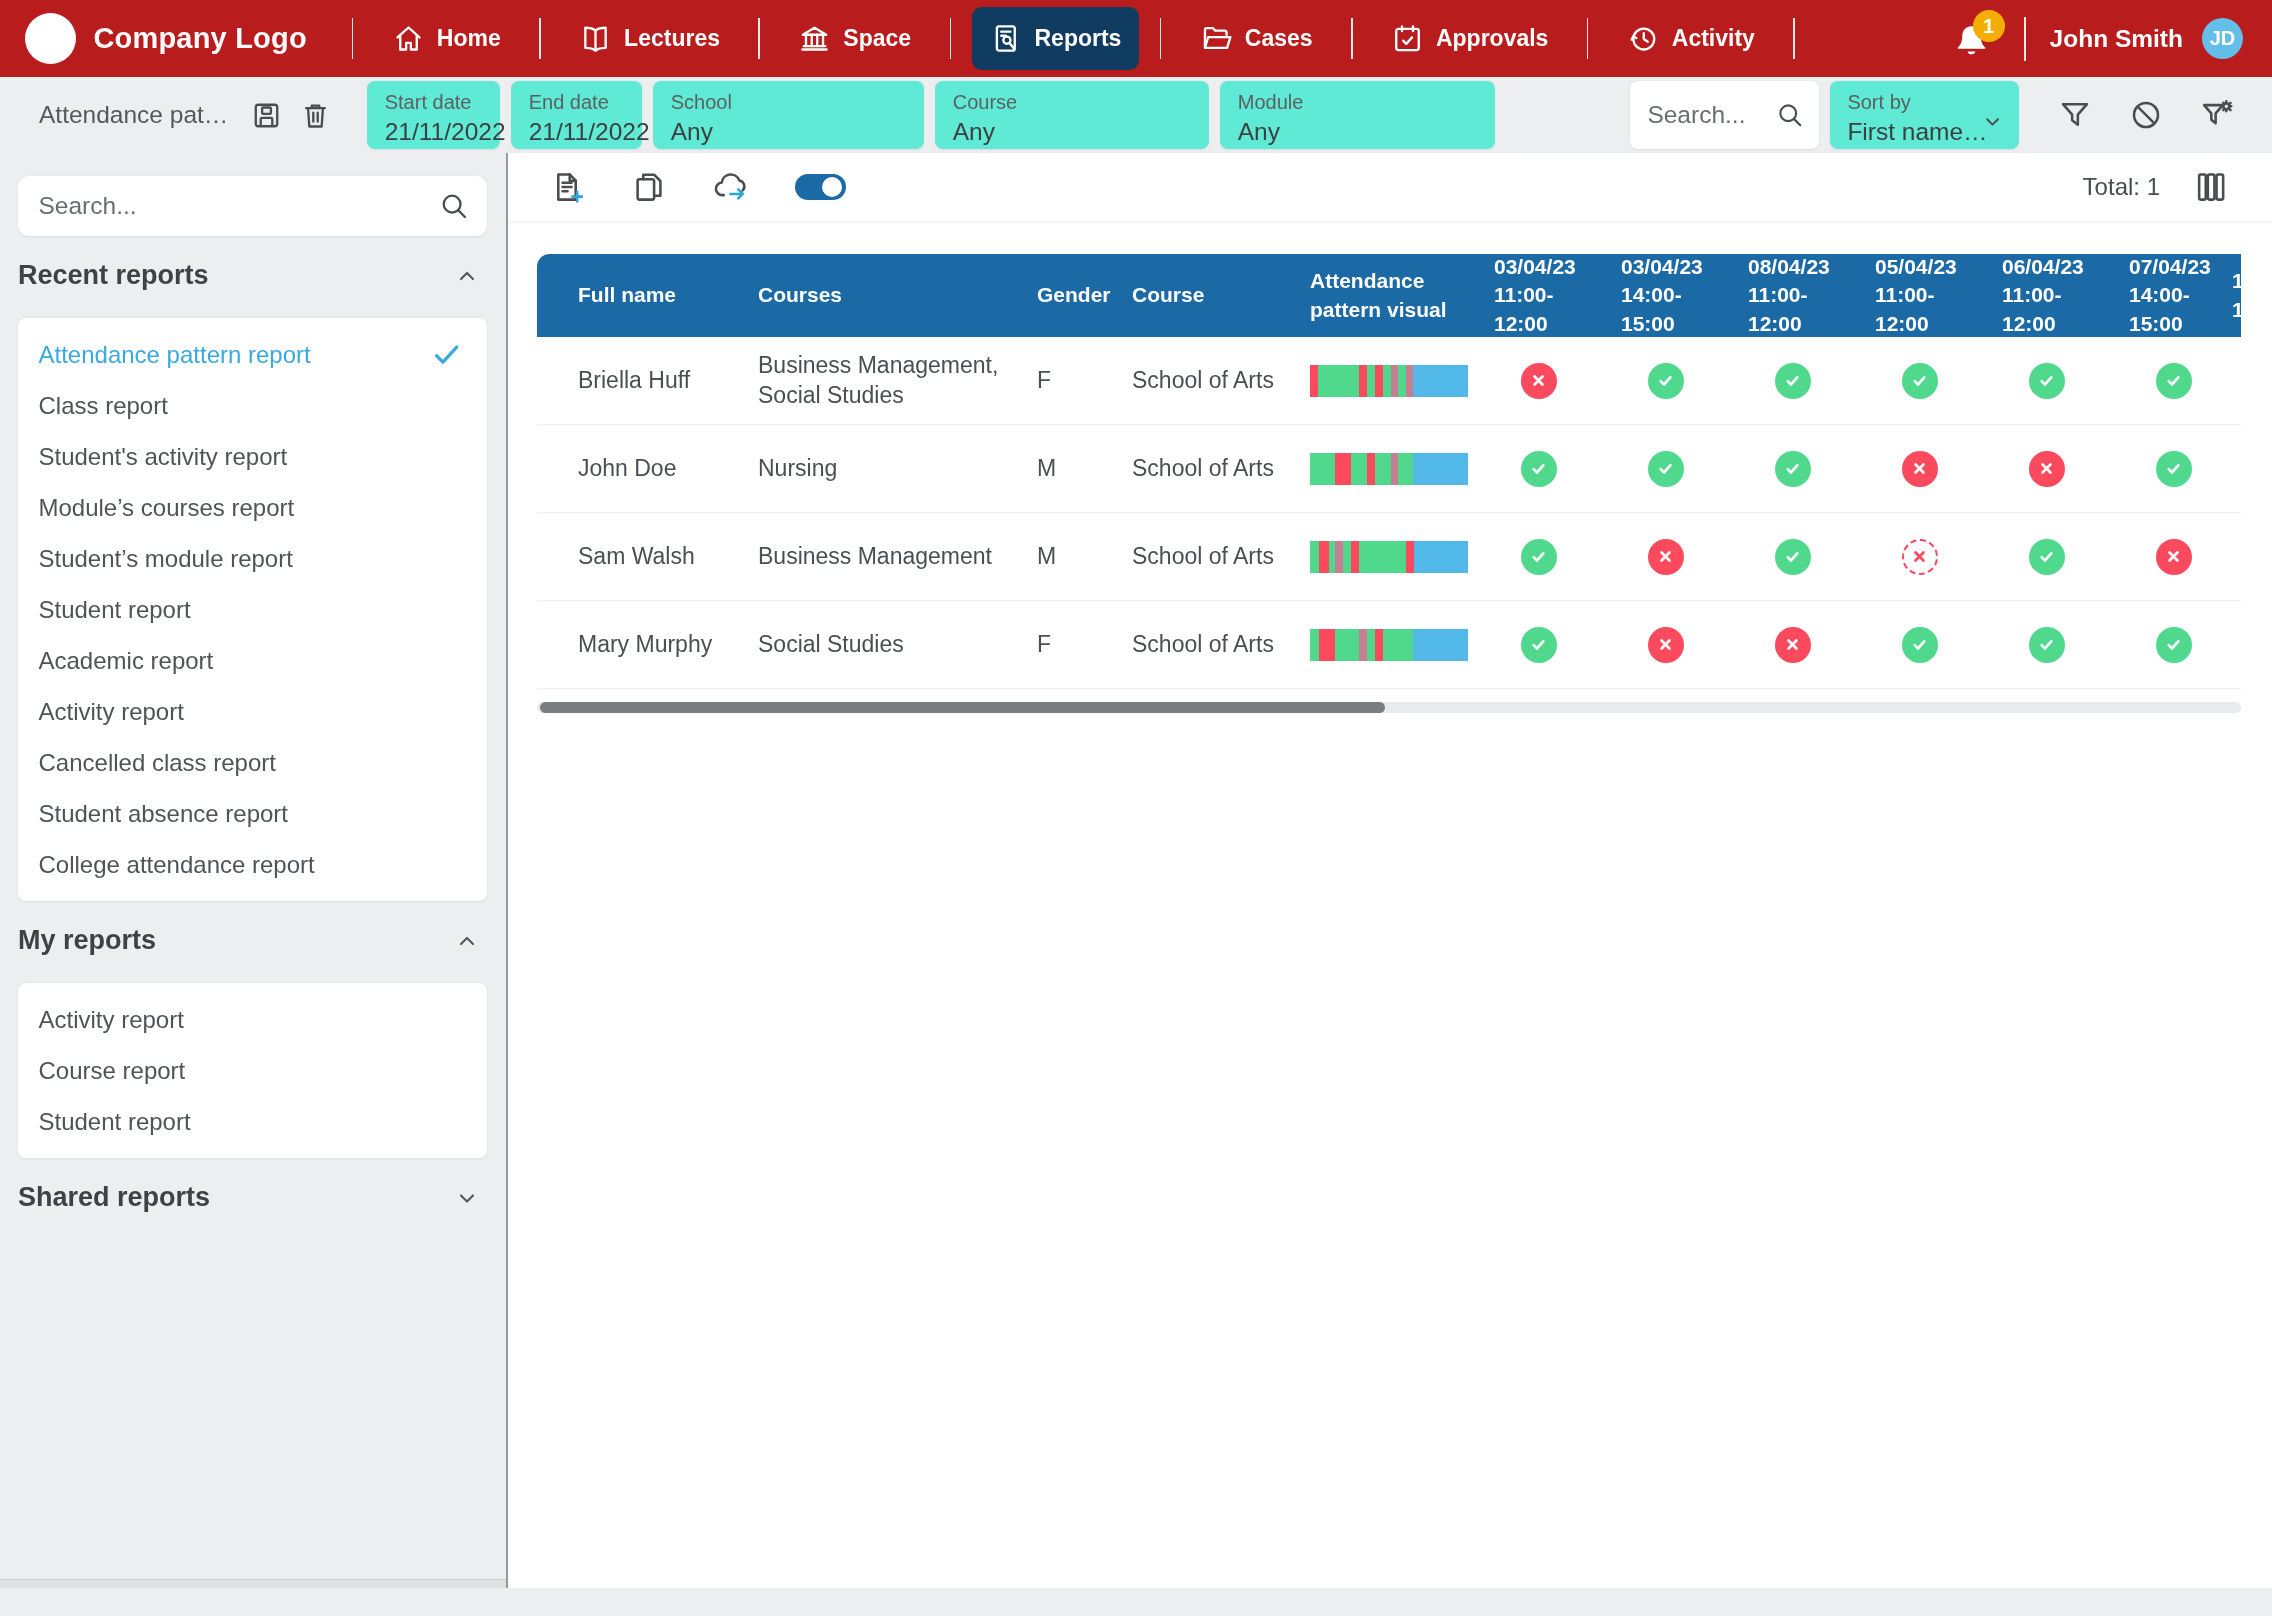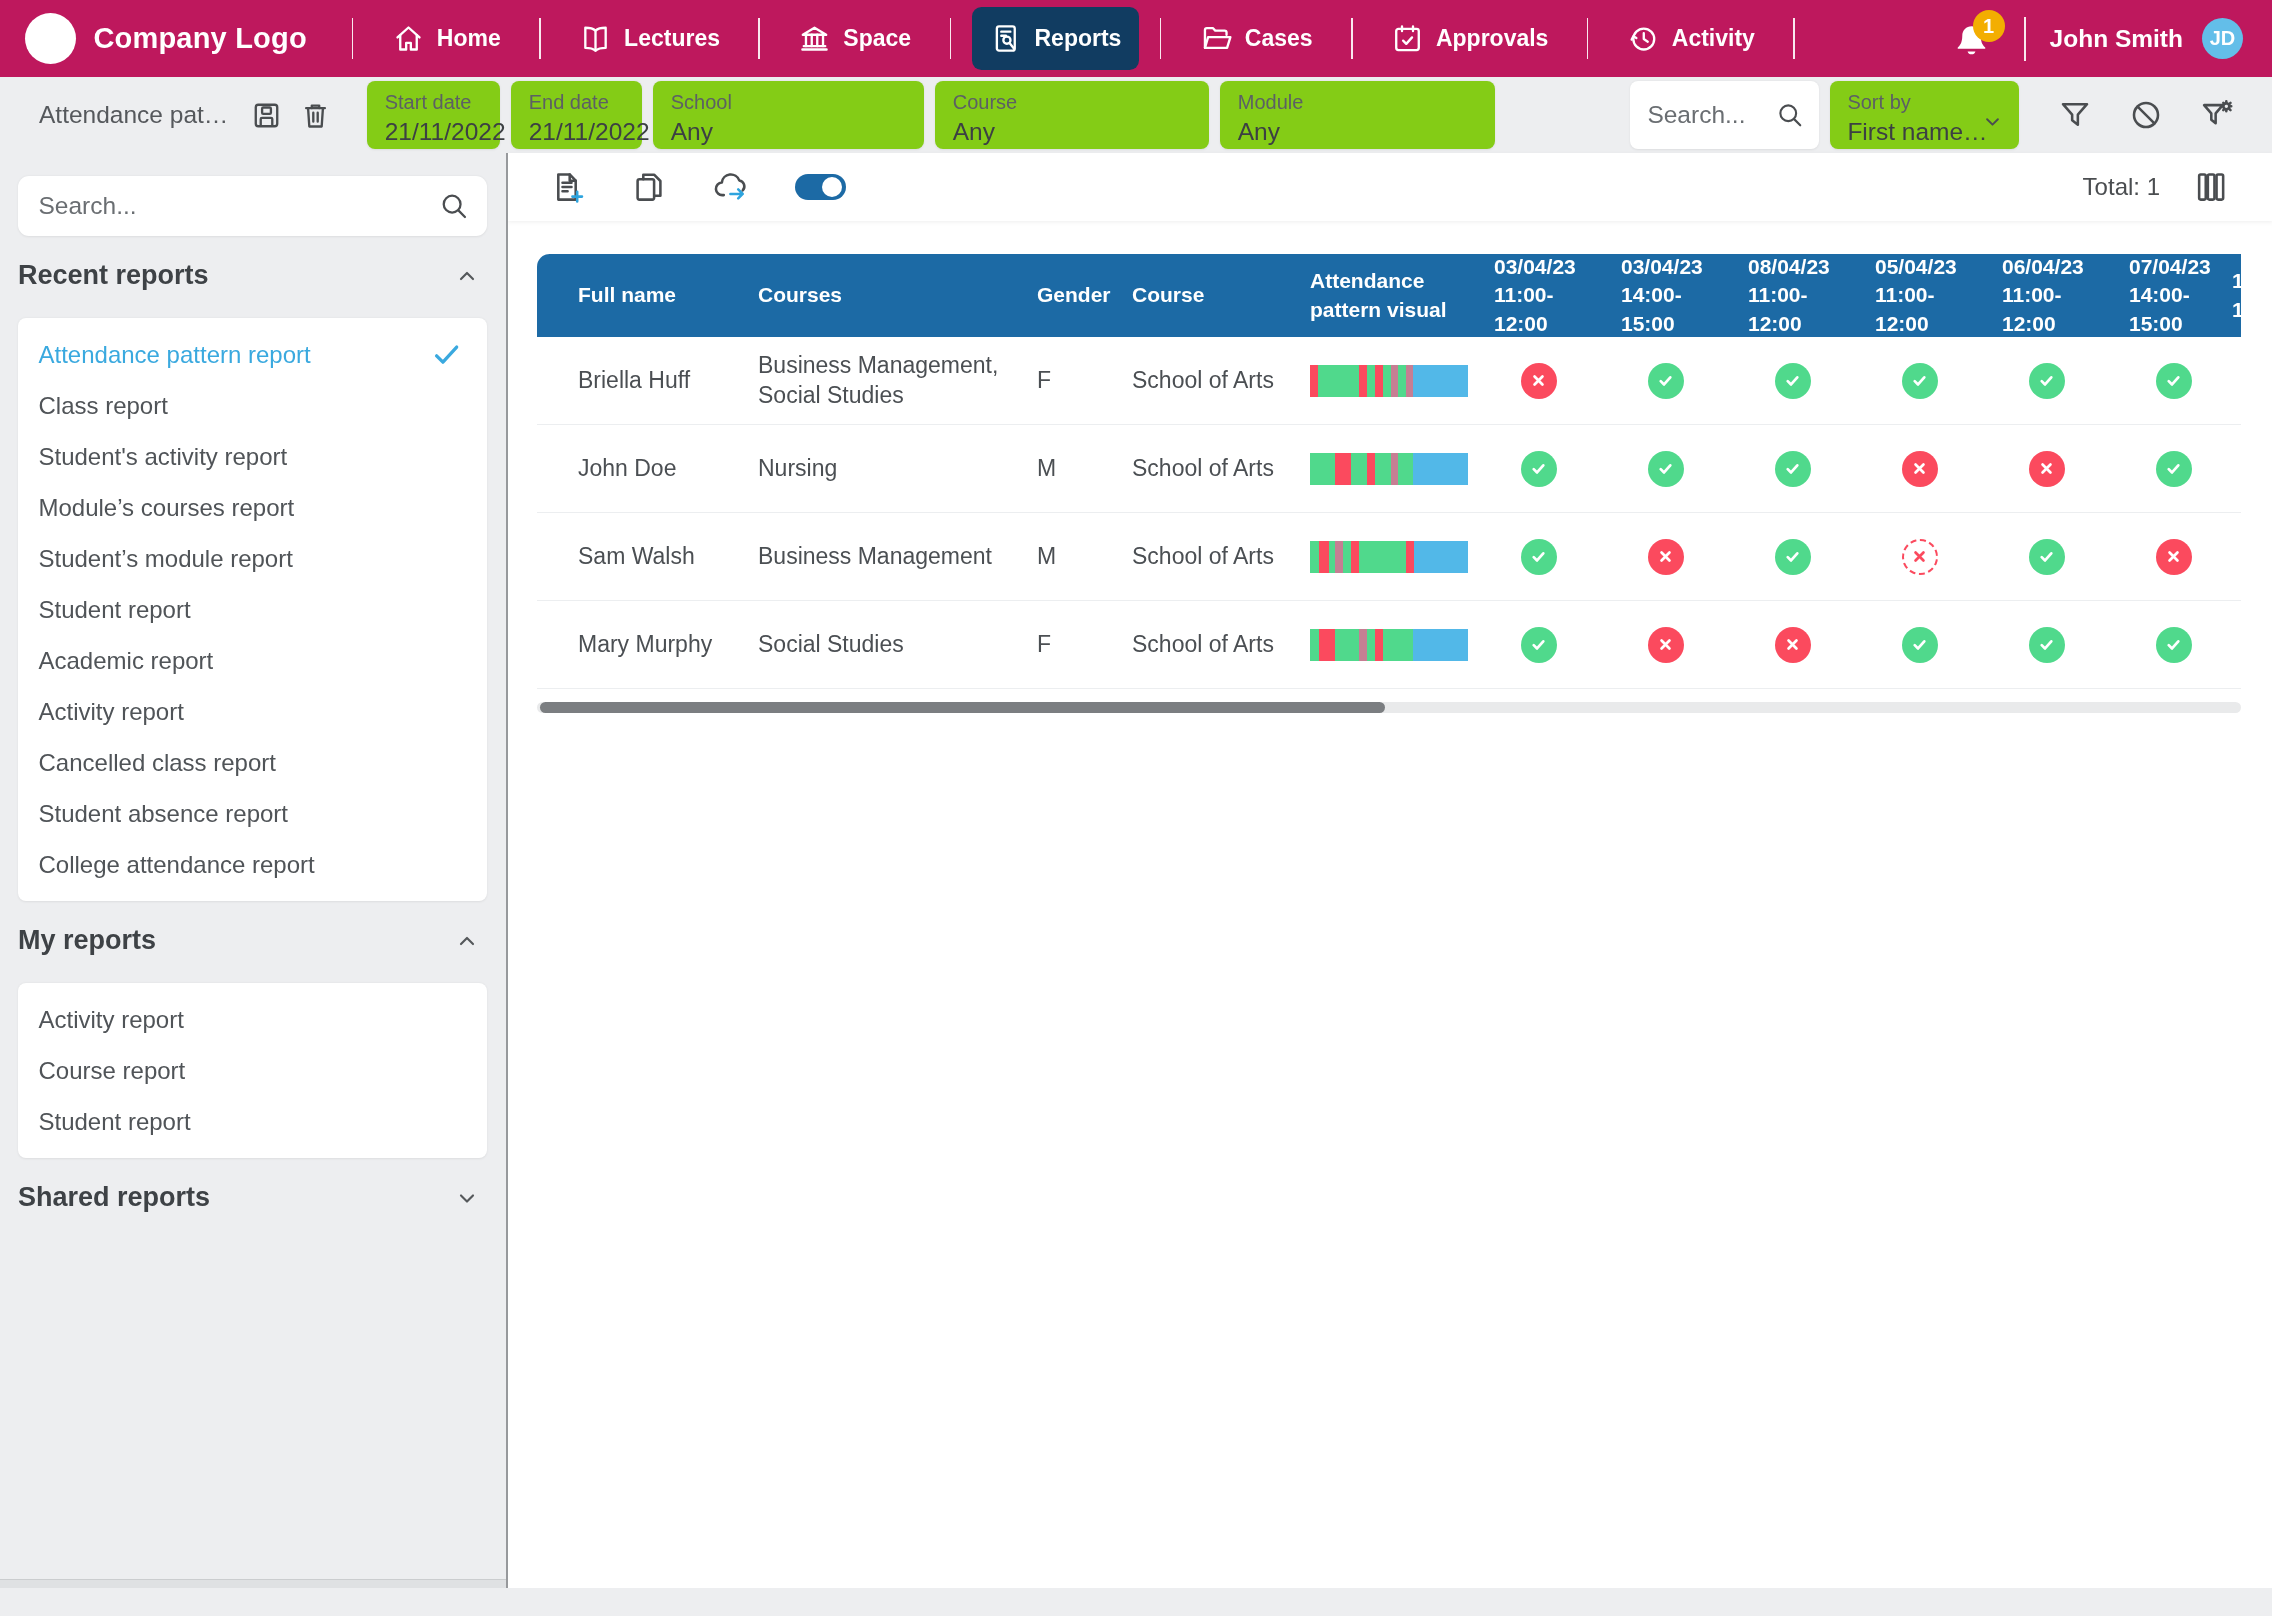--- a/index.html
+++ b/index.html
@@ -4,21 +4,21 @@
 <style>
   * { margin:0; padding:0; box-sizing:border-box; }
   html,body { width:2273px; height:1616px; overflow:hidden;
     font-family:"Liberation Sans", sans-serif; background:#edeef0; color:#46494d; }
 
   
   .icon { display:inline-flex; align-items:center; justify-content:center; }
   .icon svg { width:100%; height:100%; display:block; }
 
   
-  .nav { height:77px; background:#be185d; display:flex; align-items:center; padding:0 30px 0 25px; }
+  .nav { height:77px; background:#b91c1c; display:flex; align-items:center; padding:0 30px 0 25px; }
   .brand { display:flex; align-items:center; gap:17.4px; margin-right:24px; cursor:pointer; }
   .logo-circle { width:51px; height:51px; border-radius:50%; background:#fff; }
   .brand-name { color:#fff; font-size:29px; font-weight:700; letter-spacing:0.2px; }
   .nav-items { display:flex; align-items:center; height:100%; }
   .nav-div { width:1.6px; height:41px; background:rgba(255,255,255,.9); margin:0 21px; }
   .nav-item { display:flex; align-items:center; gap:12px; color:#fff; font-size:23px; font-weight:700;
     height:63px; padding:0 17.4px; border-radius:9.5px; cursor:pointer; white-space:nowrap; }
   .nav-item .icon { width:33px; height:33px; color:#fff; }
   .nav-item.active { background:#113c61; }
   .nav-right { margin-left:auto; display:flex; align-items:center; }
@@ -29,21 +29,21 @@
   .nav-vdiv { width:1.6px; height:44px; background:rgba(255,255,255,.9); margin:0 24px 0 32px; }
   .user-name { color:#fff; font-size:24.5px; font-weight:700; margin-right:19px; }
   .avatar { width:41px; height:41px; border-radius:50%; background:#63bee9; color:#fff;
     font-size:20px; font-weight:700; display:flex; align-items:center; justify-content:center; cursor:pointer; }
 
   
   .filterbar { height:76px; background:#edeef0; display:flex; align-items:center; padding:0 38px 0 39px; }
   .report-title { font-size:24.5px; color:#55585c; margin-right:22px; white-space:nowrap; }
   .fb-iconbtn { width:33px; height:33px; color:#4a4d50; background:none; border:none; cursor:pointer; margin-right:16px; padding:0; }
   .fb-cards { display:flex; gap:11px; margin-left:19px; }
-  .card { background:#84cc16; border-radius:8px; box-shadow:0 0.8px 2.4px rgba(0,0,0,.07); padding:10.3px 17.4px; height:68px; cursor:pointer; }
+  .card { background:#5eead4; border-radius:8px; box-shadow:0 0.8px 2.4px rgba(0,0,0,.07); padding:10.3px 17.4px; height:68px; cursor:pointer; }
   .card .lbl { font-size:20px; color:#5c6064; display:block; margin-bottom:4px; }
   .card .val { font-size:24.5px; color:#3c4043; display:block; }
   .c-start { width:133px; } .c-end { width:131px; } .c-school { width:271px; } .c-course { width:274px; } .c-module { width:275px; }
   .search-card { margin-left:auto; width:189px; height:68px; background:#fff; border-radius:8px;
     box-shadow:0 0.8px 2.4px rgba(0,0,0,.07); display:flex; align-items:center; padding:0 14px 0 17.4px; }
   .search-card input { border:none; outline:none; width:110px; font-size:24.5px; color:#3c4043;
     font-family:"Liberation Sans",sans-serif; background:transparent; }
   .search-card input::placeholder, .sb-search input::placeholder { color:#6a6e72; }
   .search-card .icon { width:30px; height:30px; color:#4a4d50; margin-left:auto; }
   .sort-card { width:189px; margin-left:11px; position:relative; }

